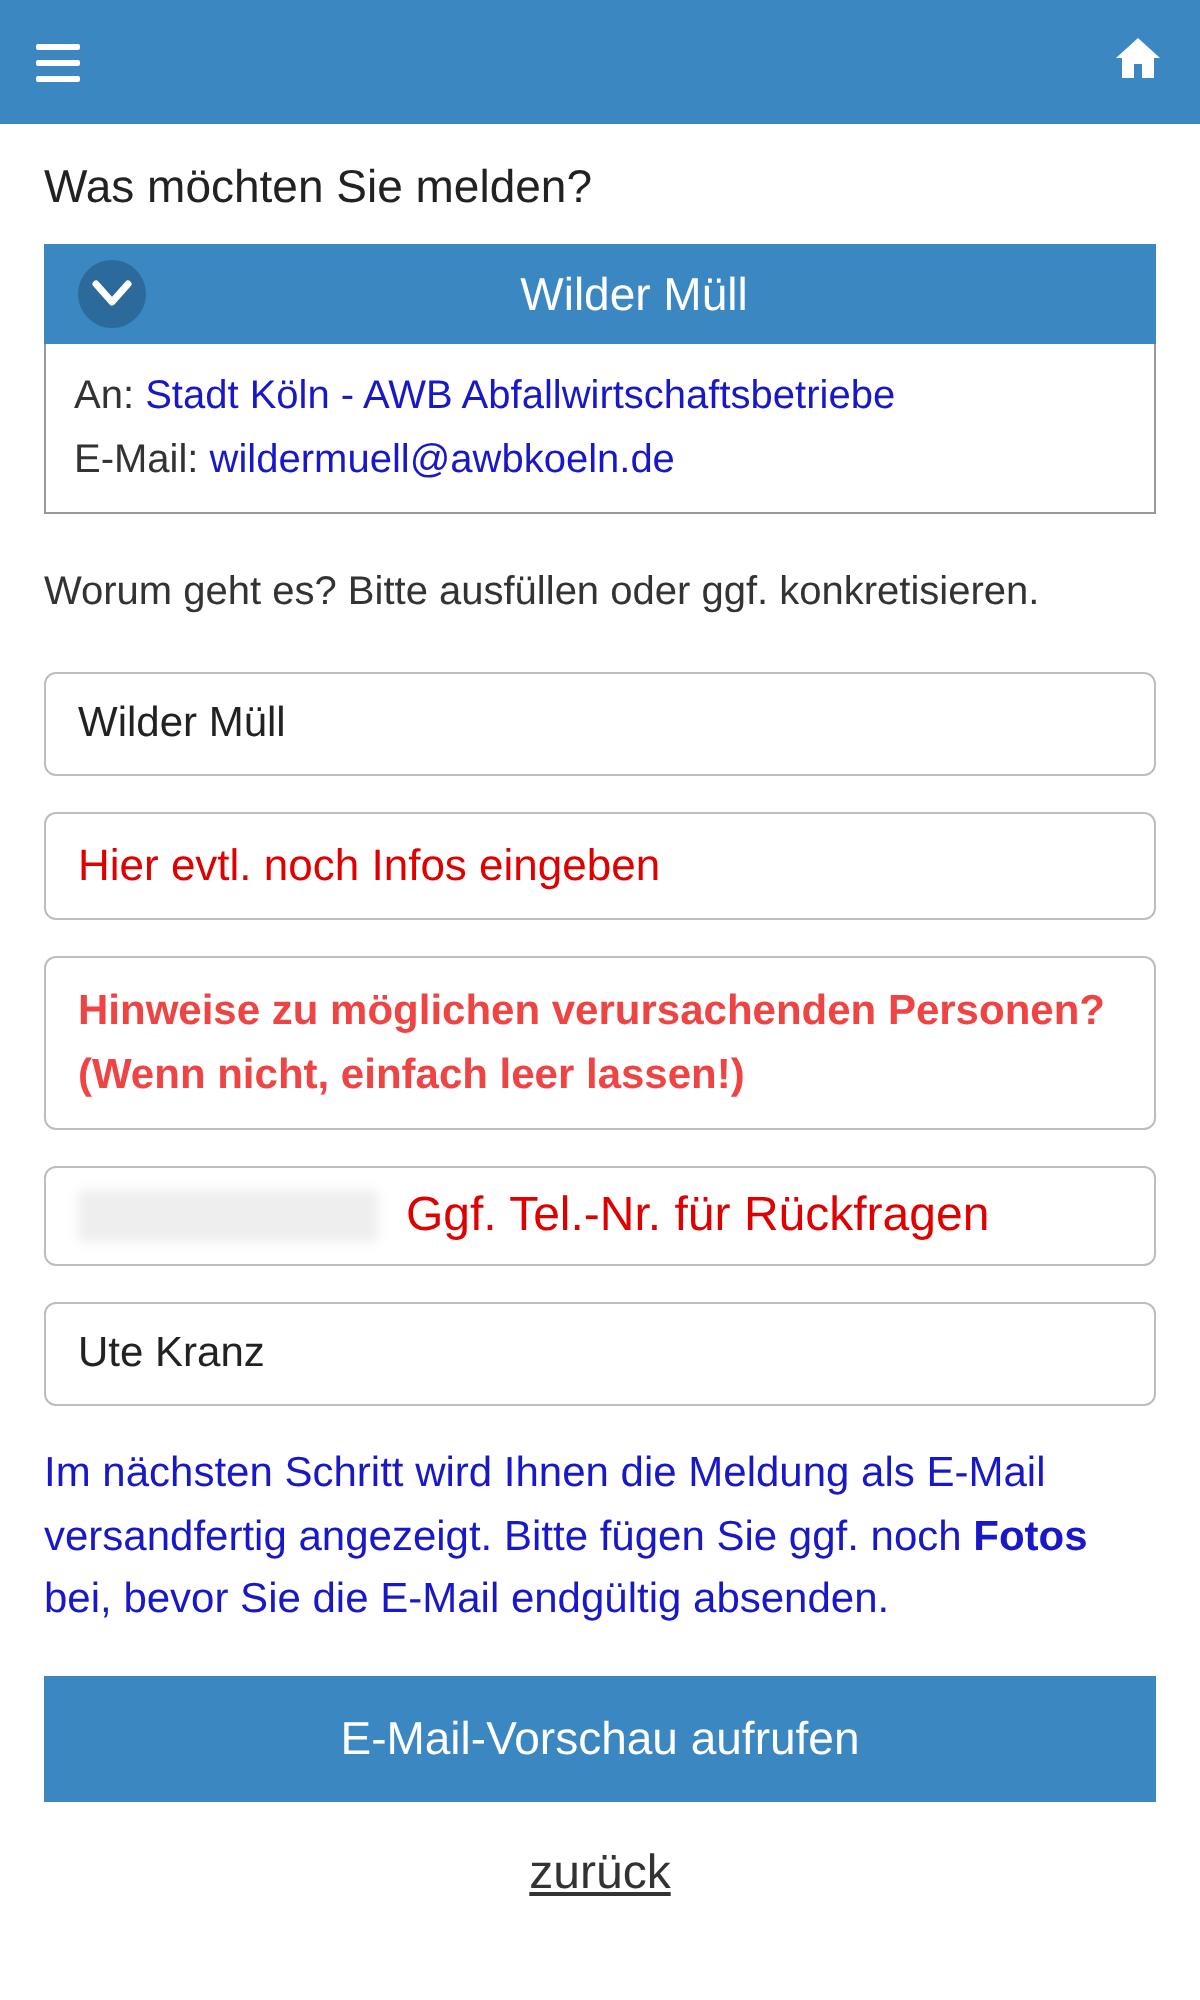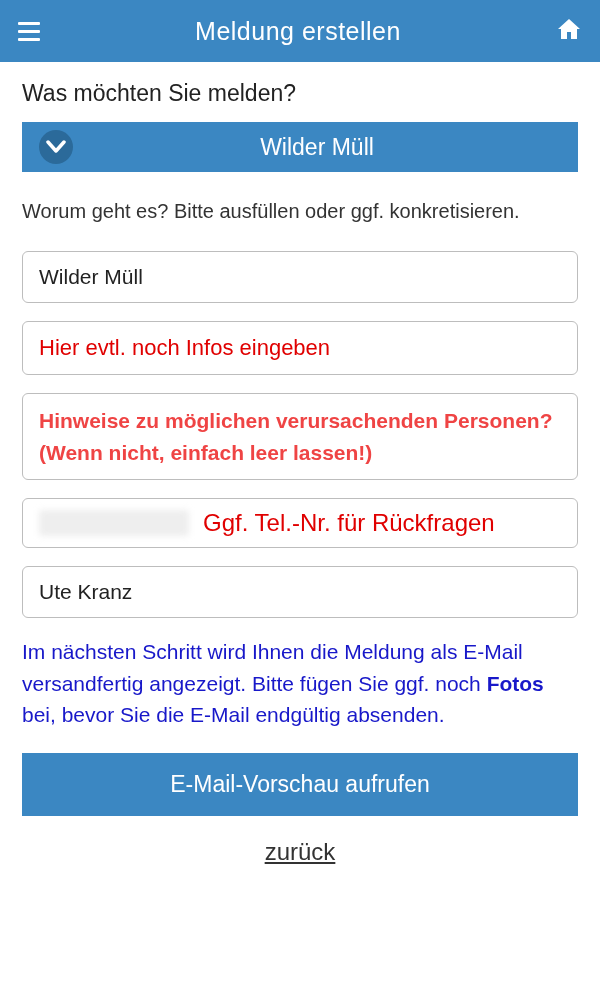--- a/index.html
+++ b/index.html
@@ -151,41 +151,48 @@
   </style>
 </head>
 <body>
 
 <div class="header">
   <div class="menu-icon">
     <span></span>
       <span></span>
       <span></span>
   </div>
-  <div class="header-title">Meldung erstellen</div>
   <div class="home-icon">
     <svg width="26" height="24" viewBox="0 0 26 24" fill="#fff">
       <path d="M13 2 L24 12 L21 12 L21 22 L15 22 L15 15 L11 15 L11 22 L5 22 L5 12 L2 12 Z"></path>
     </svg>
   </div>
 </div>
 
 <div class="content">
 
   <div class="question">Was möchten Sie melden?</div>
 
   <div class="dropdown">
     <div class="dropdown-arrow">
       <svg width="20" height="14" viewBox="0 0 20 14" fill="none">
         <path d="M2 2 L10 11 L18 2" stroke="#fff" stroke-width="3.5" stroke-linecap="round" stroke-linejoin="round"></path>
       </svg>
     </div>
     <div class="dropdown-label">Wilder Müll</div>
   </div>
 
+  <div class="recipient-box">
+    <div>
+      <span class="label">An: </span><span class="link">Stadt Köln - AWB Abfallwirtschaftsbetriebe</span>
+    </div>
+    <div>
+      <span class="label">E-Mail: </span><span class="link">wildermuell@awbkoeln.de</span>
+    </div>
+  </div>
 
   <div class="section-label">Worum geht es? Bitte ausfüllen oder ggf. konkretisieren.</div>
 
   <div class="input-field black">
     <span>Wilder Müll</span>
   </div>
 
   <div class="input-field red">
     <span>Hier evtl. noch Infos eingeben</span>
   </div>

